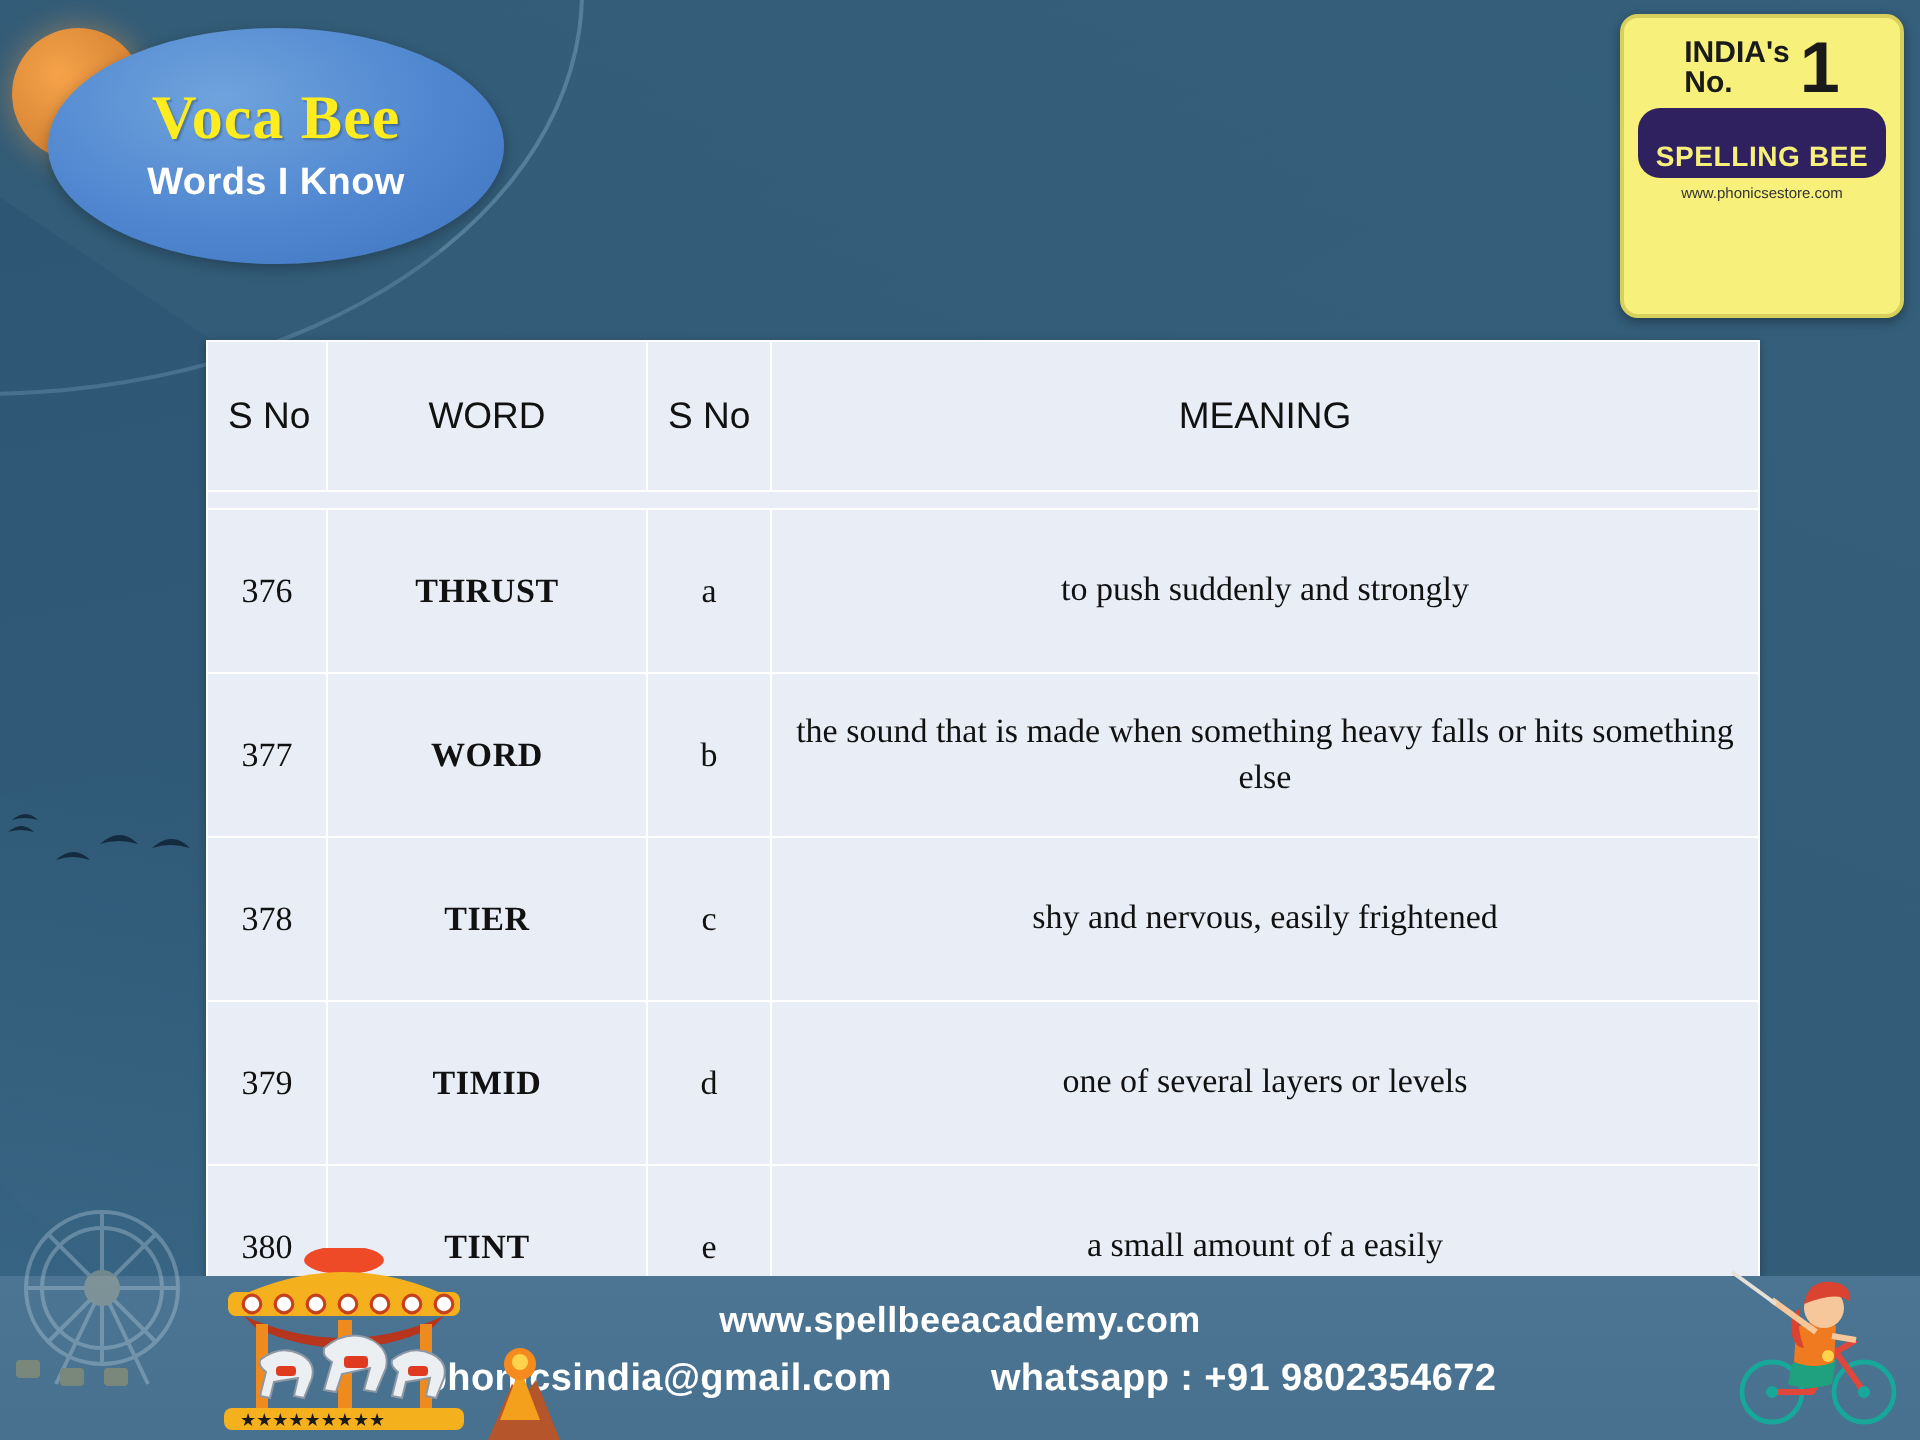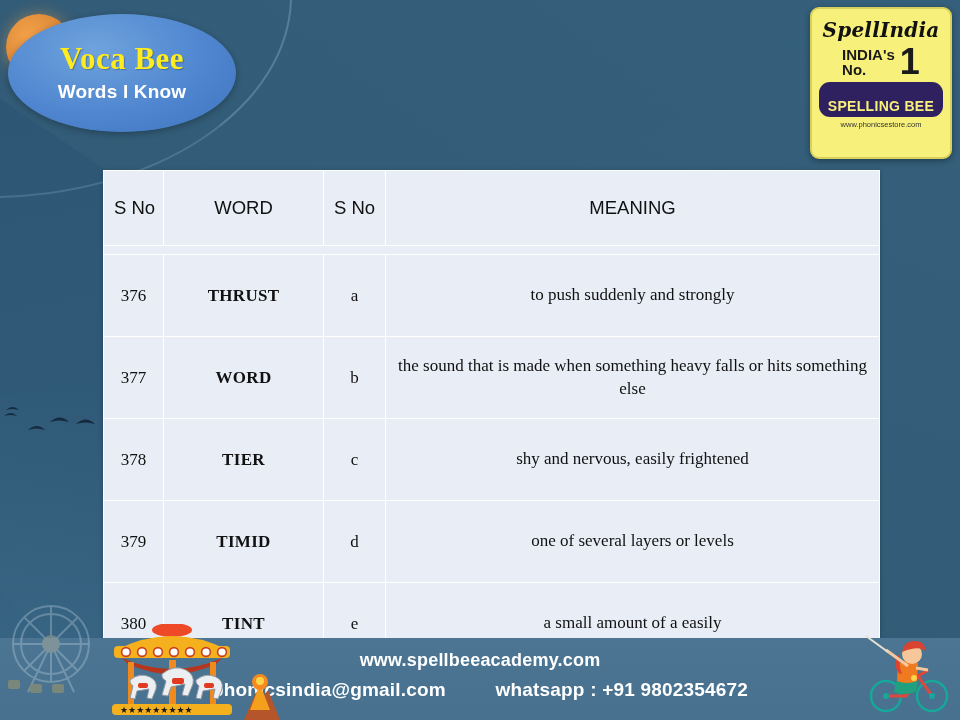--- a/index.html
+++ b/index.html
@@ -72,21 +72,21 @@
     left: -10px; top: -4px;
     width: 300px; height: 200px;
     border-radius: 0 0 100% 0;
     border-right: 2px solid rgba(150,190,220,.35);
     border-bottom: 2px solid rgba(150,190,220,.25);
   }
 
   
   .logo {
     position: absolute;
-    left: 8px; top: 14px;
+    left: 24px; top: 14px;
     width: 228px; height: 118px;
     border-radius: 50%;
     background: radial-gradient(ellipse at 38% 30%, #6fa3dd 0%, #4f86cf 55%, #3f74bd 100%);
     box-shadow: 0 2px 7px rgba(0,0,0,.28);
     display: flex; flex-direction: column;
     align-items: center; justify-content: center;
   }
   .logo-title {
     font-family: "Liberation Serif", serif;
     font-weight: bold;
@@ -288,21 +288,20 @@
       <path d="M74 28 q10 -9 19 0 q-10 -3 -19 0z"></path>
     </g>
   </svg>
 
   <div class="logo">
     <div class="logo-title">Voca Bee</div>
     <div class="logo-sub">Words I Know</div>
   </div>
 
   <div class="spell-badge">
-    <div class="sb-brand">SpellIndia</div>
     <div class="sb-rank">
       <div class="sb-rank-text">
         <div>INDIA's</div>
         <div>No.</div>
       </div>
       <div class="sb-one">1</div>
     </div>
     <div class="sb-pill">SPELLING BEE</div>
     <div class="sb-url">www.phonicsestore.com</div>
   </div>

